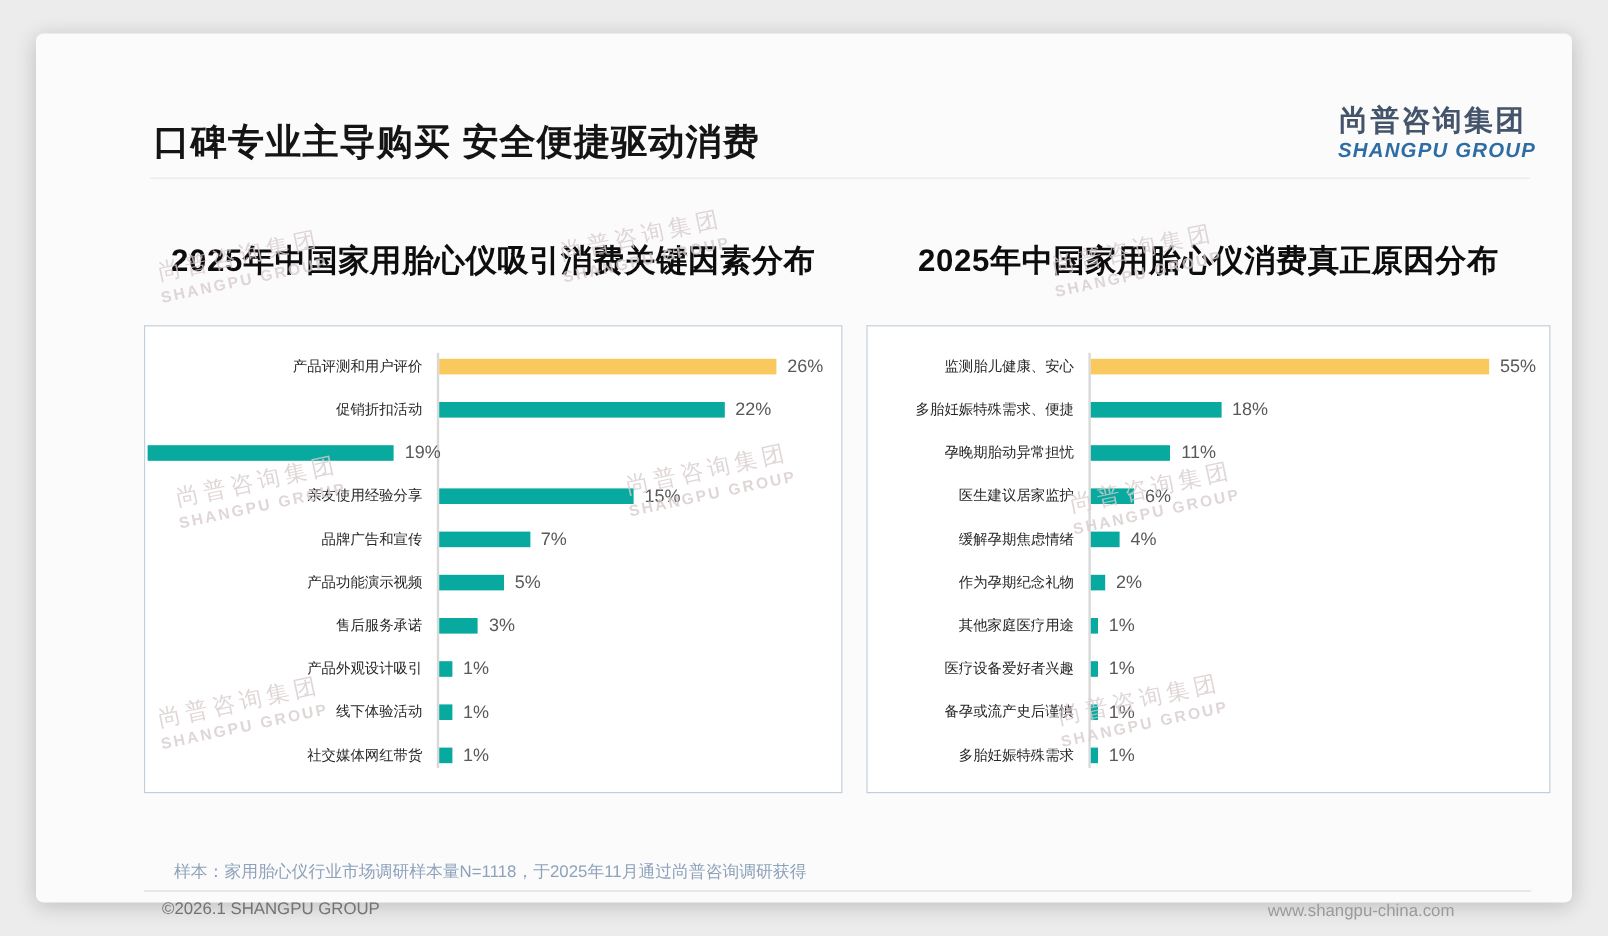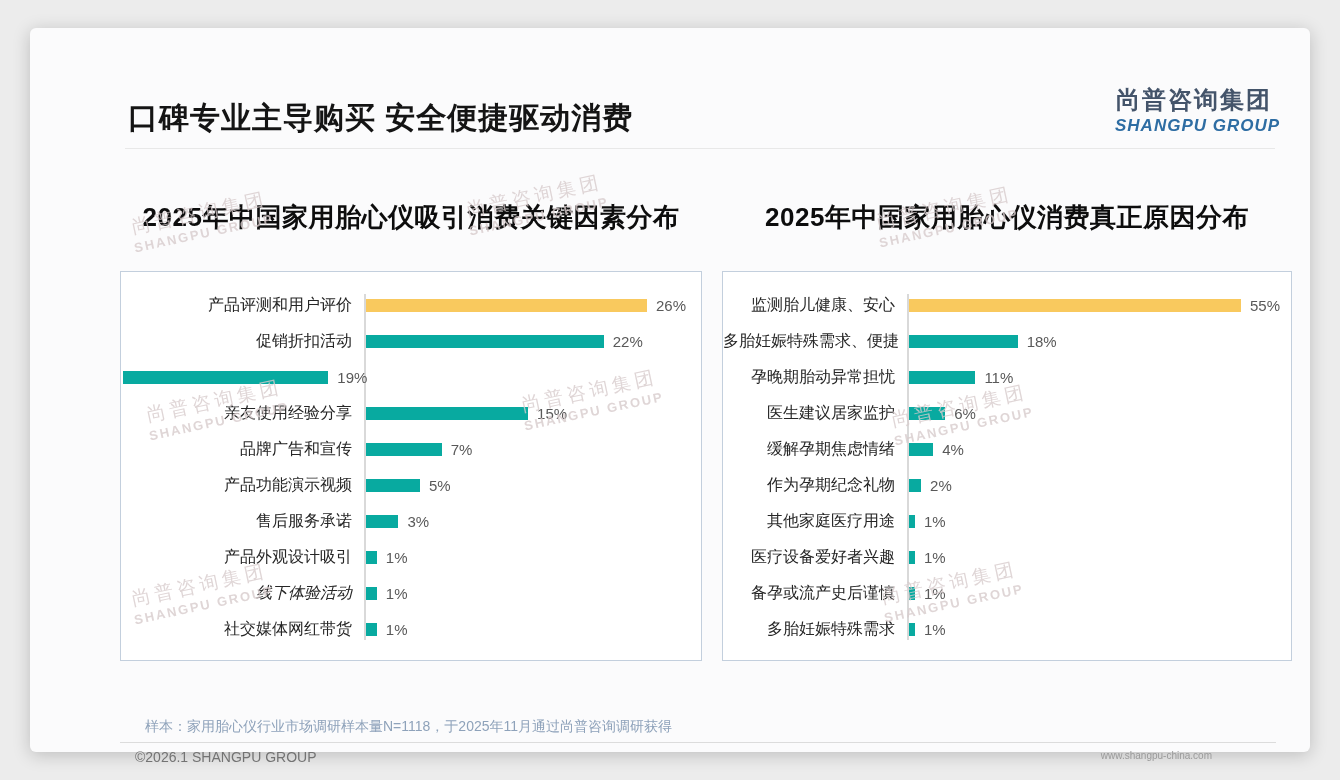--- a/index.html
+++ b/index.html
@@ -38,36 +38,36 @@
   }
   .chart-panel.left  { left:90px;  width:582px; }
   .chart-panel.right { left:692px; width:570px; }
   .axis { position:absolute; top:22px; bottom:20px; width:2px; background:#d9d9d9; }
   .rows {
     position:absolute; top:22px; bottom:20px; left:0; right:8px;
     display:flex; flex-direction:column; justify-content:space-between;
   }
   .row { display:flex; align-items:center; height:22px; }
   .cat {
-    font-size:16px; color:#262626; text-align:right; padding-right:12px;
+    font-size:12px; color:#262626; text-align:right; padding-right:12px;
     white-space:nowrap; flex:none;
   }
   .bar { height:13px; flex:none; margin-left:2px; }
   .val { font-size:15px; color:#595959; margin-left:9px; white-space:nowrap; }
   .wm {
     position:absolute; z-index:5; pointer-events:none;
     transform:rotate(-12deg); text-align:center;
     color:#d8cccd; opacity:.8; white-space:nowrap;
   }
   .wm .cn { font-size:19px; letter-spacing:4px; }
   .wm .en { font-size:13px; font-weight:600; letter-spacing:2px; }
   .sample-note { position:absolute; left:115px; top:690px; font-size:14px; color:#8ea2ba; }
   .footer-rule { position:absolute; left:90px; top:714px; width:1156px; height:1px; background:#dcdcdc; }
   .copyright { position:absolute; left:105px; top:721px; font-size:14px; color:#737373; }
-  .website   { position:absolute; right:98px; top:722px; font-size:10px; color:#9a9a9a; }
+  .website   { position:absolute; right:98px; top:722px; font-size:14px; color:#9a9a9a; }
 </style>
 </head>
 <body>
 
 <div class="card">
 
   <div class="main-title">口碑专业主导购买 安全便捷驱动消费</div>
   <div class="title-rule"></div>
 
   <div class="logo">
@@ -114,21 +114,21 @@
           <div class="cat" style="width: 243px;">售后服务承诺</div>
           <div class="bar" style="width: 32.4231px; background: rgb(8, 170, 160);"></div>
           <span class="val">3%</span>
         </div>
         <div class="row">
           <div class="cat" style="width: 243px;">产品外观设计吸引</div>
           <div class="bar" style="width: 10.8077px; background: rgb(8, 170, 160);"></div>
           <span class="val">1%</span>
         </div>
         <div class="row">
-          <div class="cat" style="width: 243px; font-style: italic;">线下体验活动</div>
+          <div class="cat" style="width: 243px;">线下体验活动</div>
           <div class="bar" style="width: 10.8077px; background: rgb(8, 170, 160);"></div>
           <span class="val">1%</span>
         </div>
         <div class="row">
           <div class="cat" style="width: 243px;">社交媒体网红带货</div>
           <div class="bar" style="width: 10.8077px; background: rgb(8, 170, 160);"></div>
           <span class="val">1%</span>
         </div>
       </div>
   </div>

